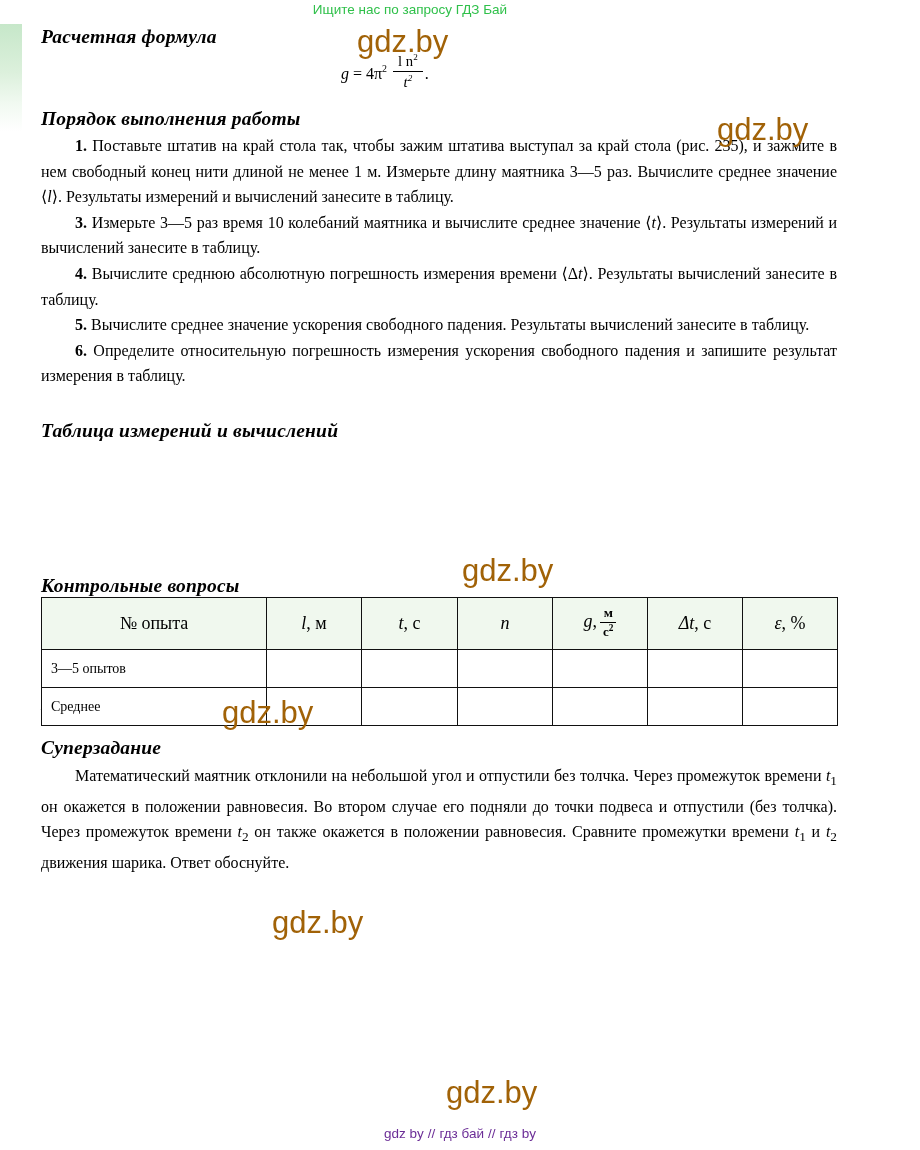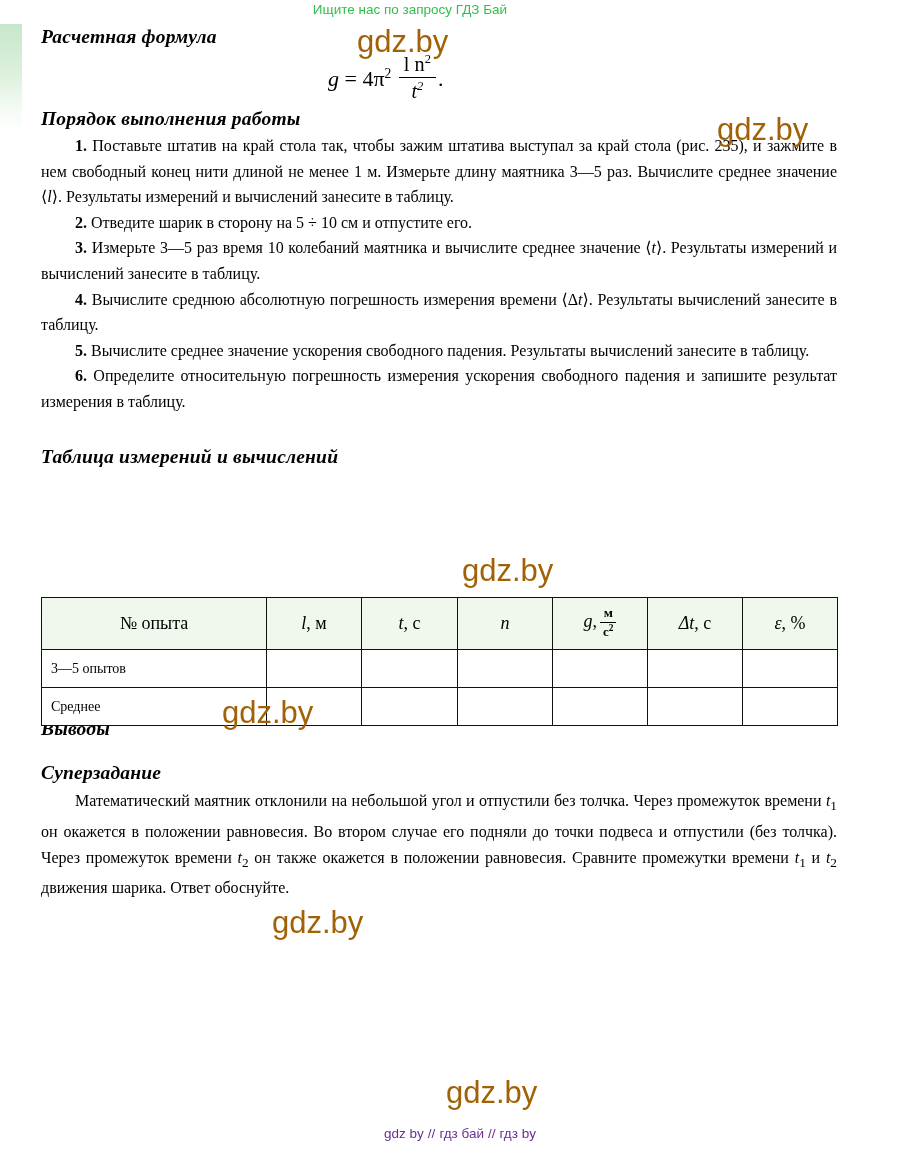--- a/index.html
+++ b/index.html
@@ -81,23 +81,23 @@
 
   i.v { font-style: italic; }
 
   
   .formula-row {
     position: relative;
     height: 56px;
   }
   .formula {
     position: absolute;
-    left: 287px;
+    left: 300px;
     top: 4px;
-    font-size: 22px;
+    font-size: 16px;
     font-family: "Liberation Serif", "DejaVu Serif", serif;
     white-space: nowrap;
   }
   .formula .it { font-style: italic; }
   .formula sup { font-size: .62em; vertical-align: super; }
   .frac {
     display: inline-block;
     vertical-align: -0.52em;
     text-align: center;
     margin: 0 2px;
@@ -227,24 +227,20 @@
       </div>
     </div>
 
     <h3 class="sec-head" style="margin-top:4px">Порядок выполнения работы</h3>
 
     <p class="para" style="margin-top:3px">
       <span class="num">1.</span>
       <span>Поставьте штатив на край стола так, чтобы зажим штатива выступал за край стола (рис. 235), и зажмите в нем свободный конец нити длиной не менее 1 м. Измерьте длину маятника 3—5 раз. Вычислите среднее значение ⟨</span><i class="v">l</i><span>⟩. Результаты измерений и вычислений занесите в таблицу.</span>
     </p>
 
-    <p class="para">
-      <span class="num">2.</span>
-      <span>Отведите шарик в сторону на 5 ÷ 10 см и отпустите его.</span>
-    </p>
 
     <p class="para">
       <span class="num">3.</span>
       <span>Измерьте 3—5 раз время 10 колебаний маятника и вычислите среднее значение ⟨</span><i class="v">t</i><span>⟩. Результаты измерений и вычислений занесите в таблицу.</span>
     </p>
 
     <p class="para">
       <span class="num">4.</span>
       <span>Вычислите среднюю абсолютную погрешность измерения времени ⟨Δ</span><i class="v">t</i><span>⟩. Результаты вычислений занесите в таблицу.</span>
     </p>

